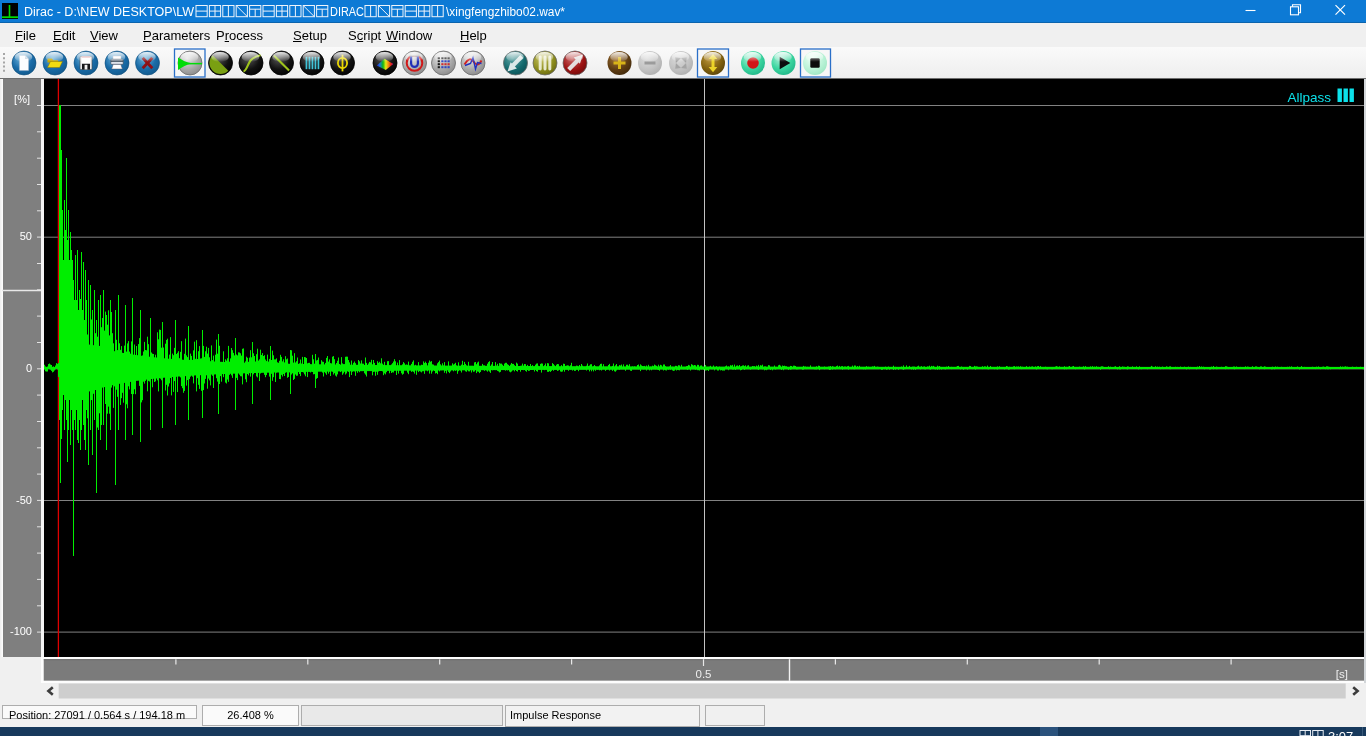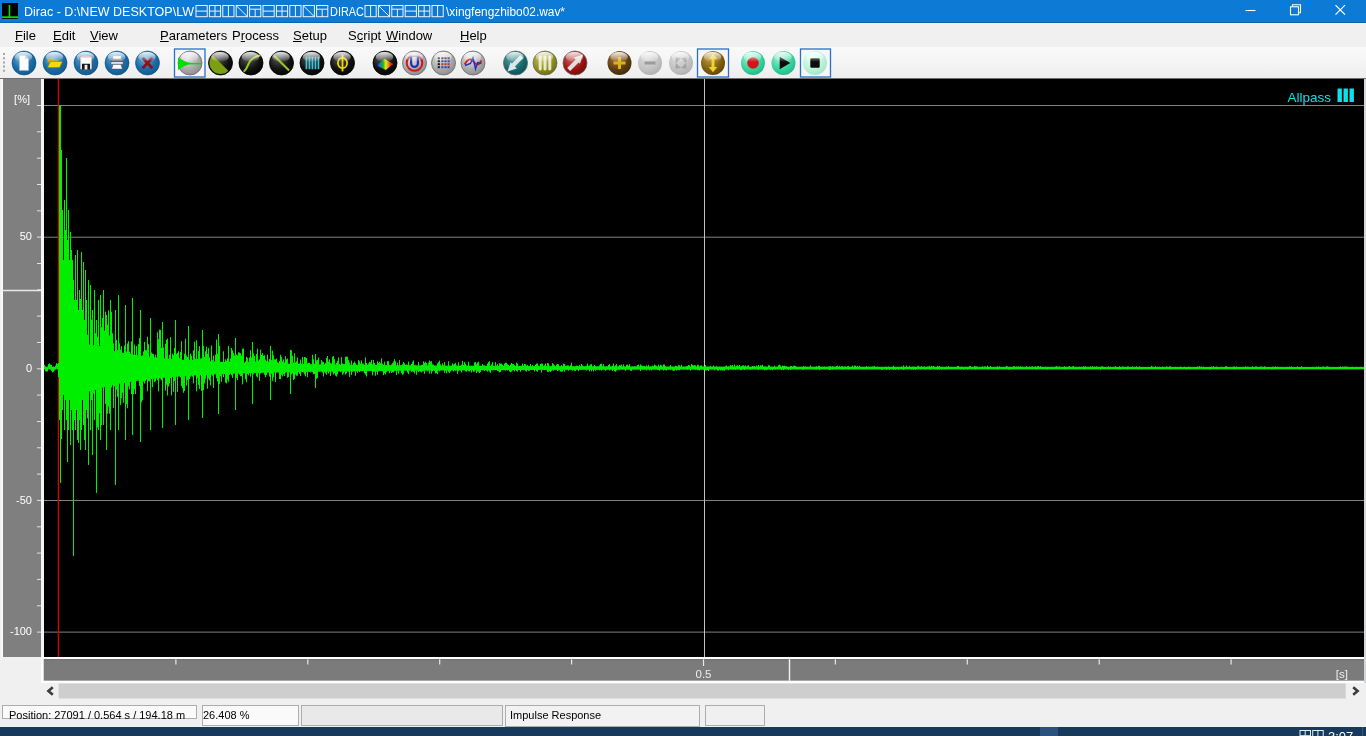--- a/index.html
+++ b/index.html
@@ -69,22 +69,22 @@
 <svg width="146" height="23" style="position:absolute;left:1220px;top:0">
     <line x1="25.5" y1="10.5" x2="35.5" y2="10.5" stroke="#fff" stroke-width="1.1"></line>
     <rect x="70.5" y="6.8" width="8" height="8" fill="none" stroke="#fff" stroke-width="1.1"></rect>
     <path d="M72.5,6.8 V4.8 H80.5 V12.8 H78.5" fill="none" stroke="#fff" stroke-width="1.1"></path>
     <path d="M115.5,5.2 L125,14.7 M125,5.2 L115.5,14.7" stroke="#fff" stroke-width="1.2"></path>
   </svg>
 <div id="menubar">
     <span style="position:absolute;left:15px"><u>F</u>ile</span>
     <span style="position:absolute;left:53px"><u>E</u>dit</span>
     <span style="position:absolute;left:90px"><u>V</u>iew</span>
-    <span style="position:absolute;left:160px"><u>P</u>arameters</span>
-    <span style="position:absolute;left:232px">P<u>r</u>ocess</span>
+    <span style="position:absolute;left:143px"><u>P</u>arameters</span>
+    <span style="position:absolute;left:216px">P<u>r</u>ocess</span>
     <span style="position:absolute;left:293px"><u>S</u>etup</span>
     <span style="position:absolute;left:348px">S<u>c</u>ript</span>
     <span style="position:absolute;left:386px"><u>W</u>indow</span>
     <span style="position:absolute;left:460px"><u>H</u>elp</span>
   </div>
 <div id="toolbar"></div>
 <svg width="1366" height="32" style="position:absolute;left:0;top:47px">
     <defs>
 <radialGradient id="gBlue" cx="0.4" cy="0.32" r="0.78">
         <stop offset="0" stop-color="#6fb4dd"></stop>
@@ -409,21 +409,21 @@
 <svg width="1366" height="16" style="position:absolute;left:0;top:0">
 <rect x="58.7" y="0.5" width="1287" height="15" fill="#cecece"></rect>
 <path d="M52.8,4.2 L48.4,8 L52.8,11.8" fill="none" stroke="#3c3c3c" stroke-width="2.6"></path>
 <path d="M1353.2,4.2 L1357.6,8 L1353.2,11.8" fill="none" stroke="#3c3c3c" stroke-width="2.6"></path>
 </svg>
   </div>
 <div style="position:absolute;left:2px;top:705px;width:195px;height:14px;border:1px solid #adadad;background:#fafafa;box-sizing:border-box;font-size:11px;line-height:19px;color:#000">
     <div style="padding-left:6px">Position: 27091 / 0.564 s / 194.18 m</div>
   </div>
 <div style="position:absolute;left:202px;top:705px;width:97px;height:21px;border:1px solid #adadad;background:#fafafa;box-sizing:border-box;font-size:11px;line-height:19px;color:#000">
-    <div style="text-align:left">26.408 %</div>
+    <div style="text-align:center">26.408 %</div>
   </div>
 <div style="position:absolute;left:301px;top:705px;width:202px;height:21px;border:1px solid #adadad;background:#e9e9e9;box-sizing:border-box;font-size:11px;line-height:19px;color:#000"></div>
 <div style="position:absolute;left:505px;top:705px;width:195px;height:22px;border:1px solid #adadad;background:#f2f2f2;box-sizing:border-box;font-size:11px;line-height:19px;color:#000">
     <div style="padding-left:4px">Impulse Response</div>
   </div>
 <div style="position:absolute;left:705px;top:705px;width:60px;height:21px;border:1px solid #adadad;background:#f0f0f0;box-sizing:border-box;font-size:11px;line-height:19px;color:#000"></div>
 <div style="position:absolute;left:0;top:727px;width:1366px;height:9px;background:#17395c;overflow:hidden">
     <div style="position:absolute;left:1040px;top:0;width:18px;height:9px;background:#2a527c"></div>
     <svg width="1366" height="9" style="position:absolute;left:0;top:0">
       <g transform="translate(1300,3.5)">

